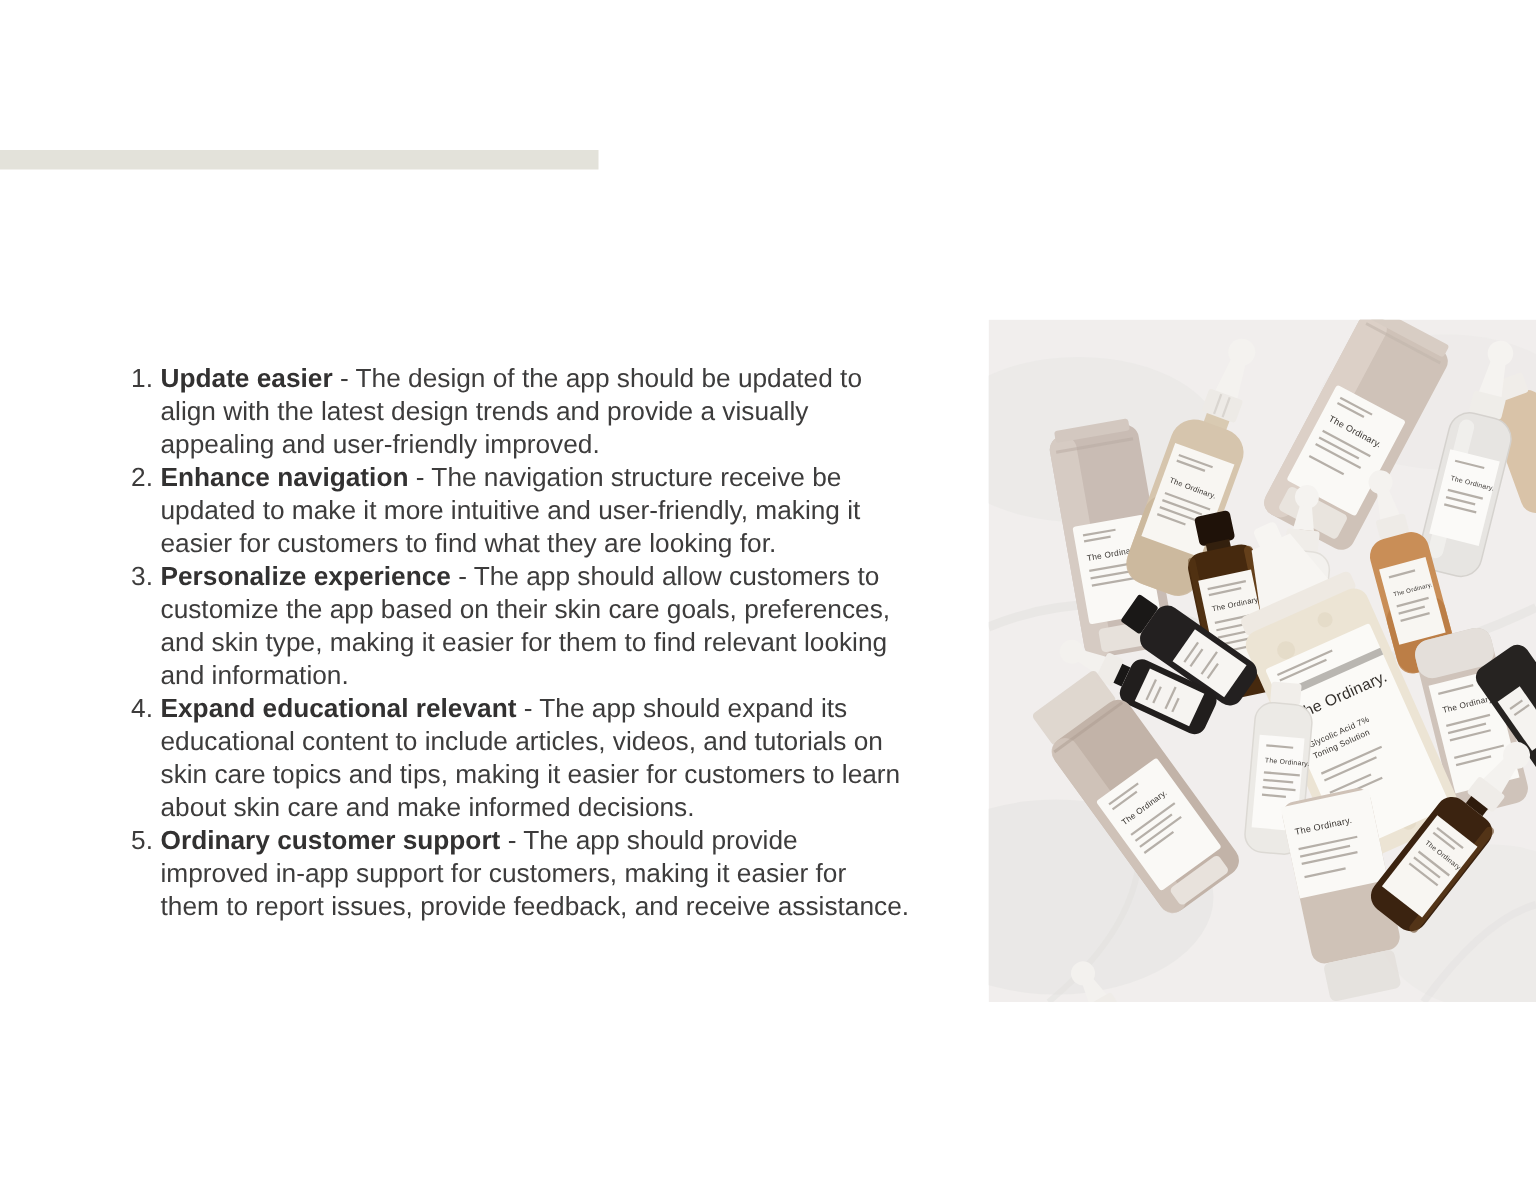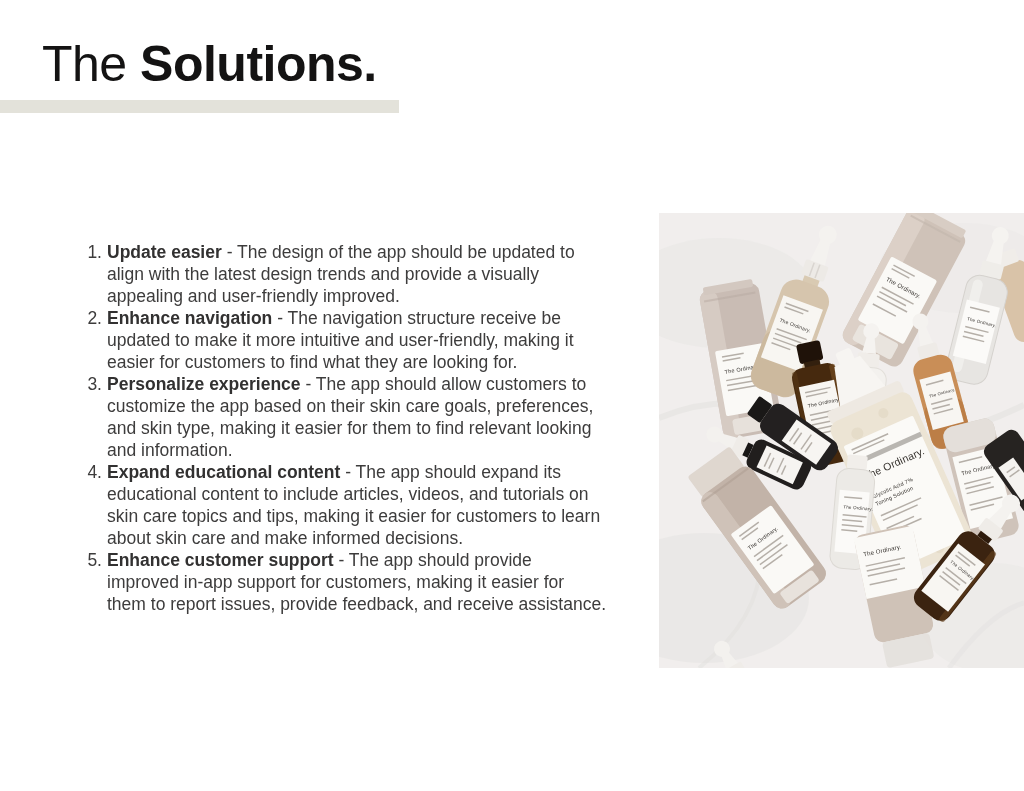--- a/index.html
+++ b/index.html
@@ -34,44 +34,43 @@
   .photo text {
     font-family:"Liberation Sans", sans-serif;
     fill:#35312d; letter-spacing:0.2px;
   }
 </style>
 </head>
 <body>
 
 <div class="slide">
 
-  <h1 class="title"><span class="t-reg">The </span><span class="t-bold">Solutions.</span></h1>
 
   <div class="title-bar"></div>
 
   <ol class="solutions">
     <li class="sol">
       <span class="num">1.</span>
       <p class="body"><b class="lead">Update easier</b> <span>- The design of the app should be updated to align with the latest design trends and provide a visually appealing and user-friendly improved.</span></p>
     </li>
     <li class="sol">
       <span class="num">2.</span>
       <p class="body"><b class="lead">Enhance navigation</b> <span>- The navigation structure receive be updated to make it more intuitive and user-friendly, making it easier for customers to find what they are looking for.</span></p>
     </li>
     <li class="sol">
       <span class="num">3.</span>
       <p class="body"><b class="lead">Personalize experience</b> <span>- The app should allow customers to customize the app based on their skin care goals, preferences, and skin type, making it easier for them to find relevant looking and information.</span></p>
     </li>
     <li class="sol">
       <span class="num">4.</span>
-      <p class="body"><b class="lead">Expand educational content</b> <span>- The app should expand its educational content to include articles, videos, and tutorials on skin care topics and tips, making it easier for customers to learn about skin care and make informed decisions.</span></p>
+      <p class="body"><b class="lead">Expand educational relevant</b> <span>- The app should expand its educational content to include articles, videos, and tutorials on skin care topics and tips, making it easier for customers to learn about skin care and make informed decisions.</span></p>
     </li>
     <li class="sol">
       <span class="num">5.</span>
-      <p class="body"><b class="lead">Enhance customer support</b> <span>- The app should provide improved in-app support for customers, making it easier for them to report issues, provide feedback, and receive assistance.</span></p>
+      <p class="body"><b class="lead">Ordinary customer support</b> <span>- The app should provide improved in-app support for customers, making it easier for them to report issues, provide feedback, and receive assistance.</span></p>
     </li>
   </ol>
 
   <div class="photo">
     <svg width="365" height="455" viewBox="0 0 365 455" xmlns="http://www.w3.org/2000/svg">
 
       <g>
         <rect width="365" height="455" fill="#efedeb"></rect>
         <ellipse cx="60" cy="80" rx="95" ry="55" fill="#e6e4e2" opacity="0.7"></ellipse>
         <ellipse cx="305" cy="55" rx="85" ry="45" fill="#e8e6e4" opacity="0.6"></ellipse>

